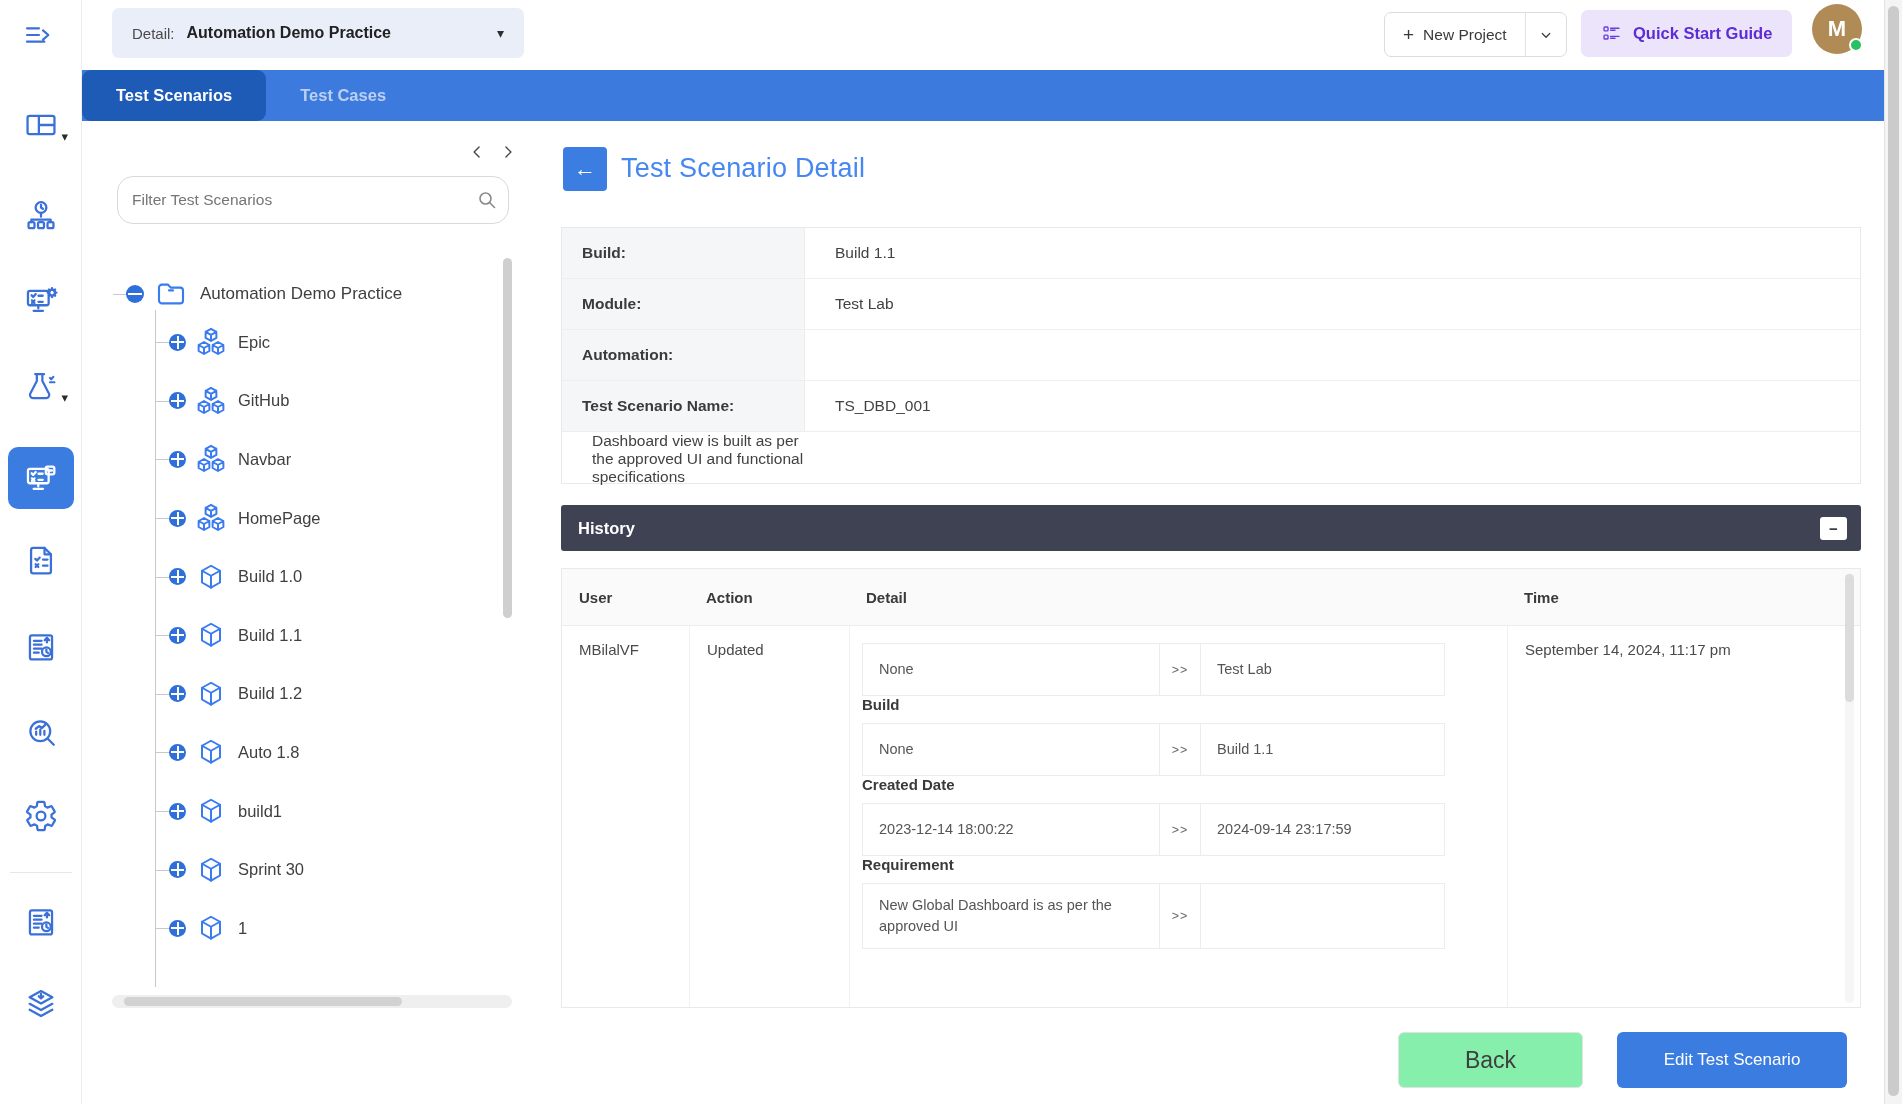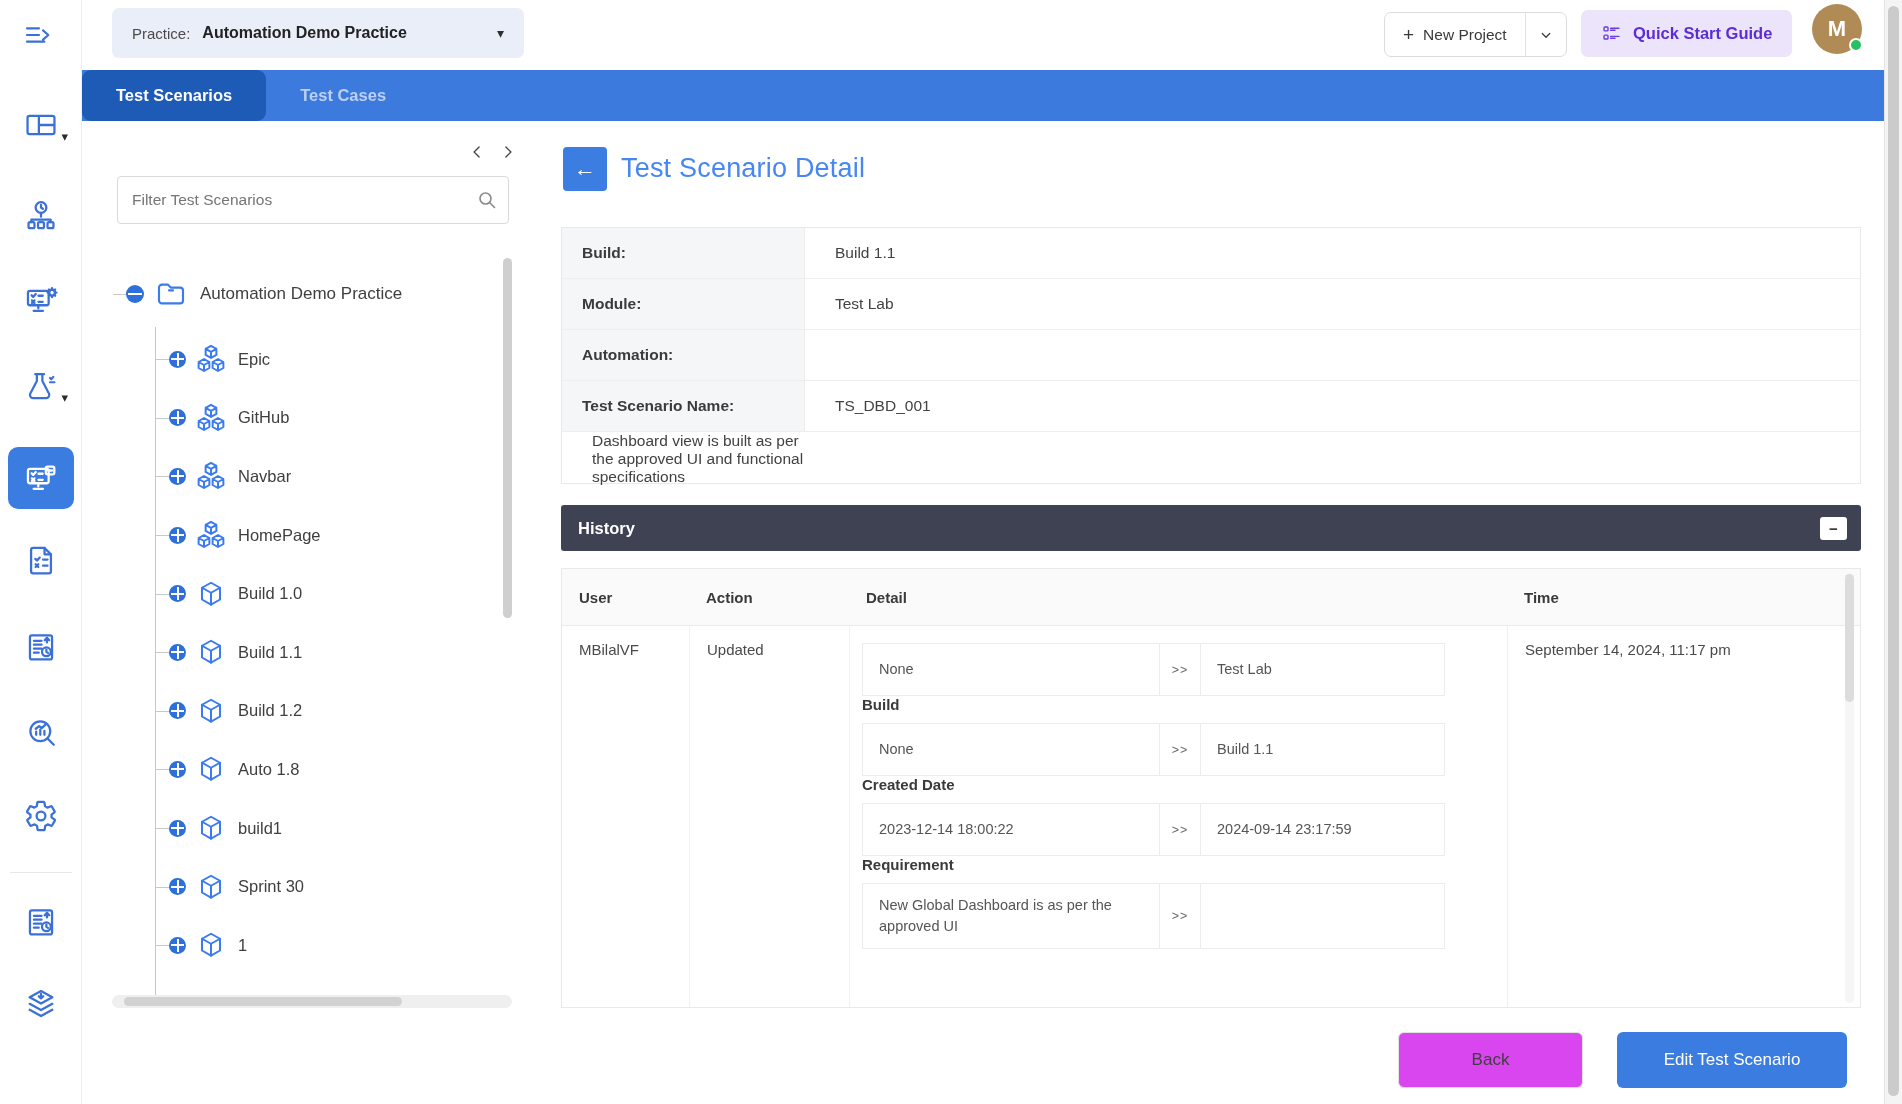--- a/index.html
+++ b/index.html
@@ -41,34 +41,34 @@
   
   .tabbar{left:82px;top:70px;width:1802px;height:51px;background:var(--tab-bar);display:flex;z-index:4;}
   .tab{height:51px;display:flex;align-items:center;justify-content:center;padding:0 34px;font-size:16.5px;font-weight:600;color:#bcd0f4;cursor:pointer;border-radius:9px;}
   .tab.active{background:var(--tab-active);color:#fff;font-weight:700;}
 
   
   .tree-panel{left:82px;top:121px;width:458px;height:889px;background:#fff;overflow:hidden;}
   .tree-nav{position:absolute;top:18px;left:382px;display:flex;gap:6px;}
   .tree-nav button{width:25px;height:26px;background:none;border:none;cursor:pointer;color:#444;display:flex;align-items:center;justify-content:center;}
   .filter-wrap{position:absolute;left:35px;top:55px;width:392px;height:48px;}
-  .filter-input{width:100%;height:100%;border:1px solid #d9d9d9;border-radius:4px;padding:0 40px 0 14px;font-size:15.5px;color:#333;font-family:inherit;background:#fff;}
+  .filter-input{width:100%;height:100%;border:1px solid #d9d9d9;border-radius:16px;padding:0 40px 0 14px;font-size:15.5px;color:#333;font-family:inherit;background:#fff;}
   .filter-input::placeholder{color:#757575;}
   .filter-search{position:absolute;right:10px;top:12px;width:24px;height:24px;color:#8a8a8a;}
 
   .tree-root{position:absolute;left:31px;top:149px;height:48px;display:flex;align-items:center;cursor:pointer;}
   .tree-root::before{content:'';position:absolute;left:0;top:50%;width:13px;height:1px;background:#c9c9c9;}
   .toggle{width:18px;height:18px;border-radius:50%;background:#2e6fd9;position:relative;flex:none;cursor:pointer;}
   .toggle::before{content:'';position:absolute;left:2px;right:2px;top:50%;height:2px;margin-top:-1px;background:#fff;}
   .toggle.plus::after{content:'';position:absolute;top:2px;bottom:2px;left:50%;width:2px;margin-left:-1px;background:#fff;}
   .tree-root .toggle{margin-left:13px;}
   .tree-root .ticon{width:36px;height:32px;margin-left:9px;color:#3a7bf0;}
   .tree-root .tlabel{margin-left:11px;font-size:17px;color:#3f3f3f;}
 
-  .tree-children{position:absolute;left:31px;top:209px;}
+  .tree-children{position:absolute;left:31px;top:192px;}
   .tree-children::before{content:'';position:absolute;left:42px;top:-3px;height:677px;width:1px;background:#c9c9c9;}
   .tree-item{position:relative;height:58.6px;display:flex;align-items:center;cursor:pointer;}
   .tree-item::before{content:'';position:absolute;left:42px;top:50%;width:18px;height:1px;background:#c9c9c9;}
   .tree-item .toggle{width:17px;height:17px;margin-left:56px;}
   .tree-item .ticon{width:30px;height:30px;margin-left:10px;color:#3a7bf0;flex:none;}
   .tree-item .tlabel{margin-left:12px;font-size:16.5px;color:#3f3f3f;white-space:nowrap;}
 
   .tree-vscroll{position:absolute;left:421px;top:137px;width:9px;height:360px;border-radius:5px;background:#cfcfcf;cursor:pointer;}
   .tree-hscroll{position:absolute;left:30px;top:874px;width:400px;height:13px;border-radius:7px;background:#efefef;}
   .tree-hscroll .thumb{position:absolute;left:12px;top:2px;width:278px;height:9px;border-radius:5px;background:#d2d2d2;cursor:pointer;}
@@ -97,21 +97,21 @@
   .hcell.detail-cell{padding:10px 16px 0 12px;}
   .change-label{font-size:15px;font-weight:700;color:#3a3a3a;height:20px;margin-top:20px;}
   .change-label:first-child{margin-top:0;}
   .change-box{margin-top:7px;width:583px;display:grid;grid-template-columns:296px 42px 1fr;border:1px solid #ececec;min-height:53px;}
   .cfrom,.cto{display:flex;align-items:center;padding:11px 16px;font-size:14.5px;color:#555;line-height:21px;}
   .carrow{display:flex;align-items:center;justify-content:center;font-size:12.5px;color:#666;letter-spacing:1px;border-left:1px solid #ececec;border-right:1px solid #ececec;}
   .hist-vscroll{position:absolute;right:6px;top:4px;width:9px;height:430px;background:#f6f6f6;border-radius:5px;}
   .hist-vscroll .thumb{position:absolute;left:0;top:1px;width:9px;height:128px;background:#dcdcdc;border-radius:5px;cursor:pointer;}
 
   
-  .btn-back{left:1398px;top:1032px;width:185px;height:56px;background:#d946ef;border:1px solid #e2e2e2;border-radius:6px;font-size:17px;color:#3f3f3f;cursor:pointer;font-family:inherit;}
+  .btn-back{left:1398px;top:1032px;width:185px;height:56px;background:#86efac;border:1px solid #e2e2e2;border-radius:6px;font-size:23px;color:#3f3f3f;cursor:pointer;font-family:inherit;}
   .btn-edit{left:1617px;top:1032px;width:230px;height:56px;background:var(--accent);border:none;border-radius:6px;font-size:17px;font-weight:500;color:#fff;cursor:pointer;font-family:inherit;}
 
   
   .page-scroll{left:1884px;top:0;width:18px;height:1104px;background:#f4f4f4;border-left:1px solid #e3e3e3;}
   .page-scroll .thumb{position:absolute;left:3px;top:6px;width:11px;height:1090px;border-radius:6px;background:#cbcbcb;cursor:pointer;}
 
   svg{display:block;}
   .stroke{fill:none;stroke:currentColor;stroke-width:1.6;stroke-linecap:round;stroke-linejoin:round;}
 </style>
 </head>
@@ -227,21 +227,21 @@
     <button class="sicon" style="top:981px">
       <svg viewBox="0 0 24 24">
           <path class="stroke" d="M12 3.6l8 4.4-8 4.4L4 8z"></path>
           <path class="stroke" d="M4 12.6L12 17l8-4.4M4 16.8L12 21.2l8-4.4M12 5.4v3.4M10.4 7.2L12 8.8l1.6-1.6"></path>
         </svg>
     </button>
   </aside>
 
   <header class="abs topbar">
     <button class="project-chip">
-      <span class="plabel">Practice:</span>
+      <span class="plabel">Detail:</span>
       <span class="pvalue">Automation Demo Practice</span>
       <span class="pcaret">▾</span>
     </button>
 
     <div class="np-group">
       <button class="np-main">
         <span class="np-plus">+</span>
         <span>New Project</span>
       </button>
       <button class="np-chev">

